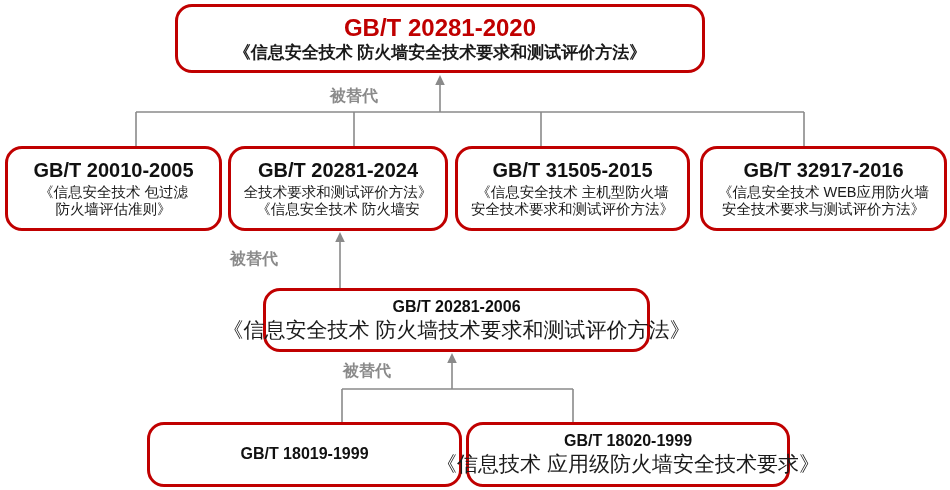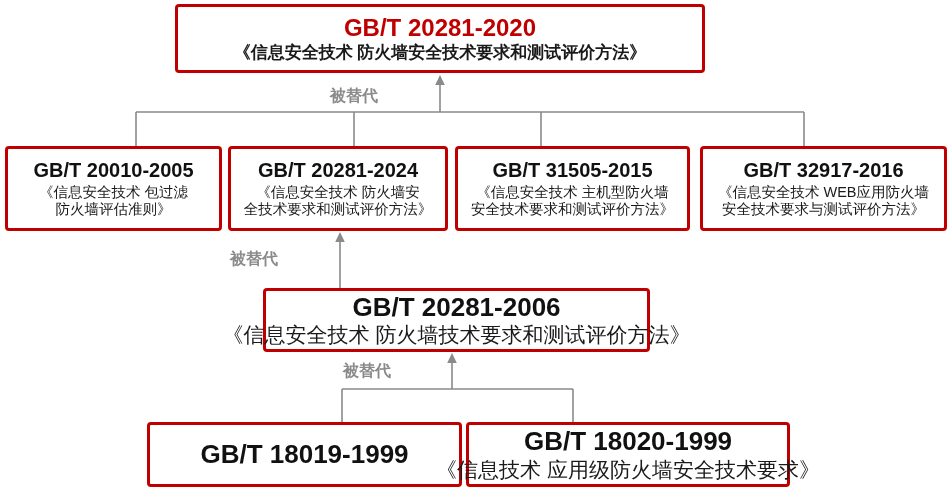--- a/index.html
+++ b/index.html
@@ -3,33 +3,33 @@
 <meta charset="utf-8">
 <style>
   html,body{margin:0;padding:0;background:#ffffff;}
   #canvas{
     position:relative;width:950px;height:490px;background:#ffffff;overflow:hidden;
     font-family:"Liberation Sans","DejaVu Sans",sans-serif;
   }
   #connectors{position:absolute;left:0;top:0;width:950px;height:490px;}
   .node{
     position:absolute;box-sizing:border-box;background:#ffffff;
-    border:3px solid #c00000;border-radius:4px;
+    border:3px solid #c00000;border-radius:17px;
     display:flex;flex-direction:column;align-items:center;justify-content:center;
     text-align:center;line-height:1.18;z-index:2;
   }
   .code{font-weight:bold;color:#111111;white-space:nowrap;}
   .code.hl{color:#c00000;}
   .name{color:#1a1a1a;white-space:nowrap;}
   .name.bold{font-weight:bold;}
   .node.top .code{font-size:24px;}
   .node.top .name{font-size:17px;}
   .node.mid2 .code{font-size:20px;margin-bottom:1px;}
   .node.mid2 .name{font-size:14.5px;}
-  .node.single .code{font-size:26px;margin-bottom:1px;}
+  .node.single .code{font-size:16px;margin-bottom:1px;}
   .node.single .name{font-size:21px;}
   .replaced-label{
     position:absolute;width:100px;text-align:left;
     color:#8a8a8a;font-size:16px;font-weight:bold;z-index:3;
   }
   .cline{stroke:#8a8a8a;stroke-width:1.6;fill:none;}
   .ahead{fill:#8a8a8a;stroke:none;}
 </style>
 </head>
 <body>
@@ -65,22 +65,22 @@
     <div class="name bold">《信息安全技术 防火墙安全技术要求和测试评价方法》</div>
   </div>
 
   <div class="node mid2" style="left:5px;top:146px;width:217px;height:85px;">
     <div class="code">GB/T 20010-2005</div>
     <div class="name">《信息安全技术 包过滤</div>
     <div class="name">防火墙评估准则》</div>
   </div>
   <div class="node mid2" style="left:228px;top:146px;width:220px;height:85px;">
     <div class="code">GB/T 20281-2024</div>
+    <div class="name">全技术要求和测试评价方法》</div>
     <div class="name">《信息安全技术 防火墙安</div>
-    <div class="name">全技术要求和测试评价方法》</div>
   </div>
   <div class="node mid2" style="left:455px;top:146px;width:235px;height:85px;">
     <div class="code">GB/T 31505-2015</div>
     <div class="name">《信息安全技术 主机型防火墙</div>
     <div class="name">安全技术要求和测试评价方法》</div>
   </div>
   <div class="node mid2" style="left:700px;top:146px;width:247px;height:85px;">
     <div class="code">GB/T 32917-2016</div>
     <div class="name">《信息安全技术 WEB应用防火墙</div>
     <div class="name">安全技术要求与测试评价方法》</div>

